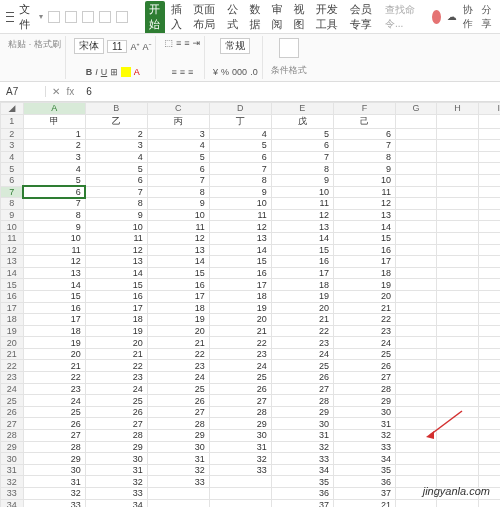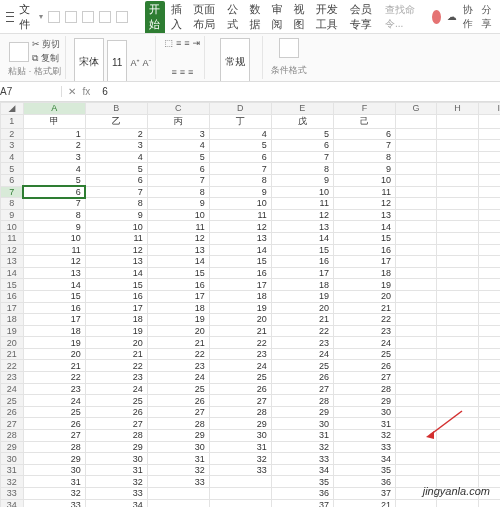--- a/index.html
+++ b/index.html
@@ -22,26 +22,26 @@
   .avatar { width: 14px; height: 14px; border-radius: 50%; background: #e57373; }
 
   
   .ribbon { height: 48px; display: flex; align-items: stretch; border-bottom: 1px solid #ddd; background: #fafafa; padding: 2px 4px; gap: 4px; overflow: hidden; }
   .rgroup { display: flex; flex-direction: column; align-items: center; justify-content: space-between; padding: 2px 4px; border-right: 1px solid #e5e5e5; }
   .rgroup:last-child { border-right: none; }
   .rg-top { display: flex; gap: 3px; align-items: center; }
   .rg-label { font-size: 9px; color: #888; }
   .ricon { width: 14px; height: 14px; border: 1px solid #ccc; background: #fff; }
   .ricon.big { width: 20px; height: 20px; }
-  .font-sel { border: 1px solid #ccc; font-size: 10px; padding: 16px 4px; background: #fff; }
+  .font-sel { border: 1px solid #ccc; font-size: 10px; padding: 0 4px; background: #fff; }
   .mini { font-size: 9px; color: #555; }
 
   
   .fbar { height: 20px; display: flex; align-items: center; border-bottom: 1px solid #ddd; background: #fff; }
-  .namebox { width: 62px; border-right: 1px solid #ddd; padding: 0 0; font-size: 10px; color: #444; }
+  .namebox { width: 46px; border-right: 1px solid #ddd; padding: 0 6px; font-size: 10px; color: #444; }
   .fx-icons { display: flex; gap: 6px; padding: 0 6px; color: #888; }
   .fvalue { padding: 0 6px; font-size: 10px; color: #333; }
 
   
   .grid { position: relative; overflow: hidden; height: 417px; }
   table { border-collapse: collapse; table-layout: fixed; width: 520px; }
   th, td { border: 1px solid #e3e3e3; height: 11.6px; padding: 0 4px; font-size: 9px; color: #333; text-align: right; overflow: hidden; white-space: nowrap; }
   th { background: #f3f3f3; font-weight: normal; text-align: center; color: #666; }
   th.rowhdr { width: 22px; text-align: center; }
   td.rowhdr { background: #f3f3f3; text-align: center; color: #666; }
@@ -97,27 +97,20 @@
   <div class="right-menu">
     <div class="avatar"></div>
     <span>☁</span>
     <span>协作</span>
     <span>分享</span>
   </div>
 </div>
 
 <div class="ribbon">
   <div class="rgroup">
-    <div class="rg-top">
-      <div class="ricon big"></div>
-      <div style="display:flex;flex-direction:column;gap:1px">
-        <span class="mini">✂ <span>剪切</span></span>
-        <span class="mini">⧉ <span>复制</span></span>
-      </div>
-    </div>
     <div class="rg-label"><span>粘贴</span> · <span>格式刷</span></div>
   </div>
   <div class="rgroup">
     <div class="rg-top">
       <span class="font-sel">宋体</span>
       <span class="font-sel">11</span>
       <span class="mini">A⁺</span>
       <span class="mini">A⁻</span>
     </div>
     <div class="rg-top">

